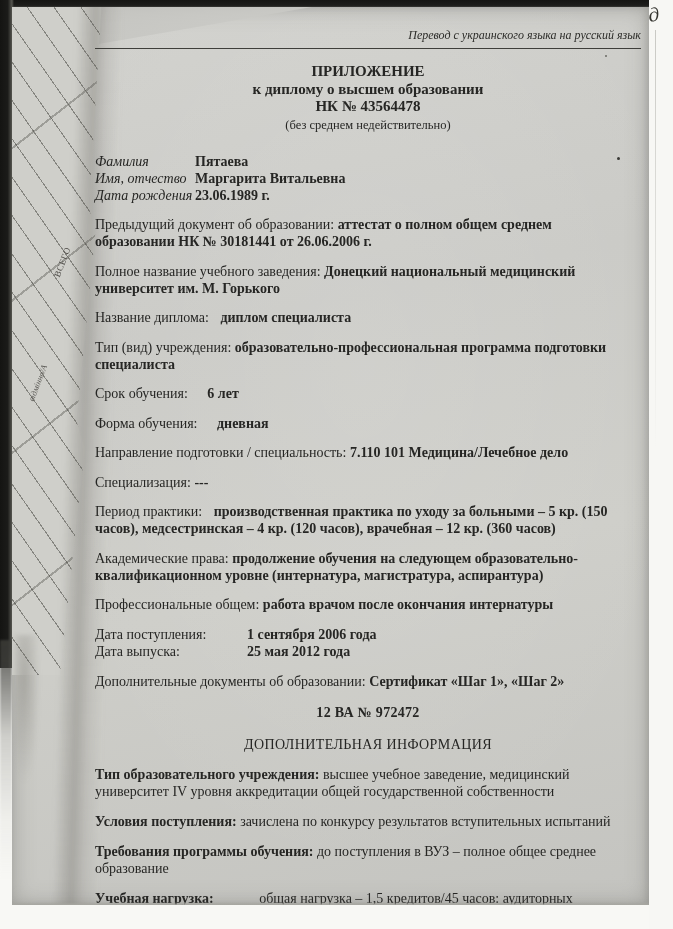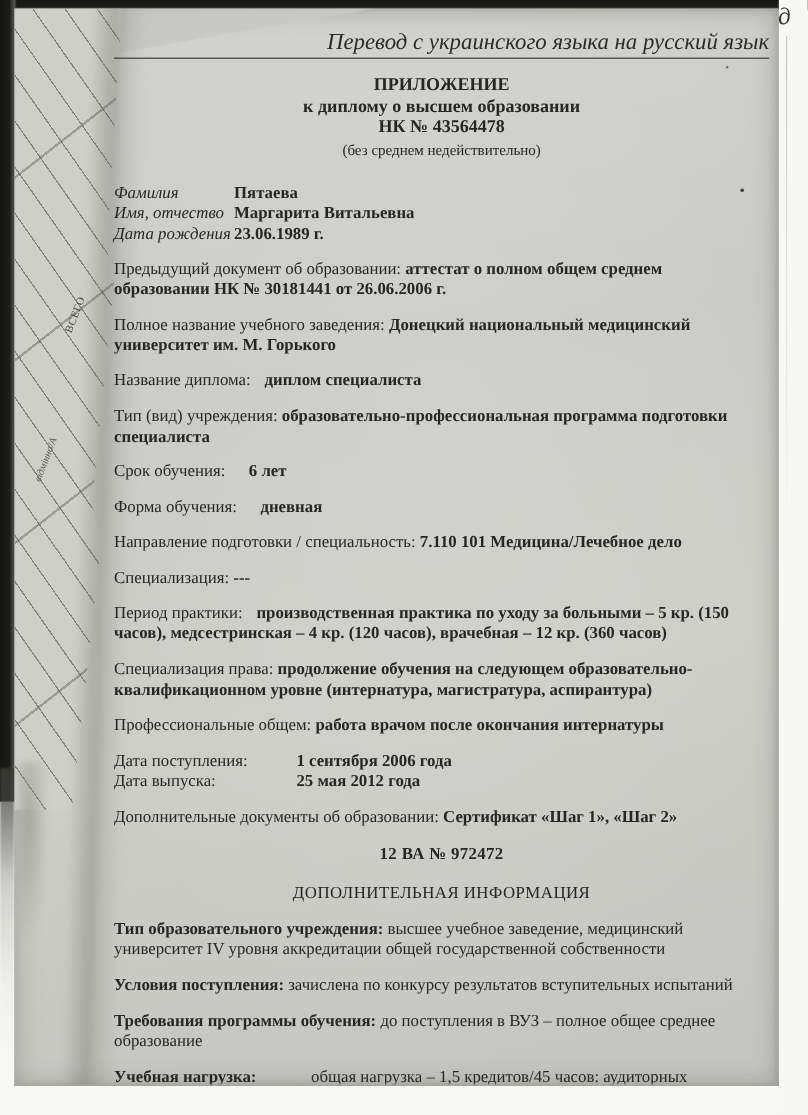--- a/index.html
+++ b/index.html
@@ -96,21 +96,21 @@
     transform:rotate(-10deg);
     font-family:"DejaVu Serif",serif;
   }
 
   
   .doc {
     position:absolute; left:83px; top:20px; width:546px;
     font-size:14px; line-height:17px;
   }
   .note {
-    text-align:right; font-style:italic; font-size:19px;
+    text-align:right; font-style:italic; font-size:12px;
     padding-bottom:4px; border-bottom:1.5px solid #3e3e3a;
     color:#2c2c29;
   }
   .title-block { margin-top:14px; text-align:center; }
   .title-line { font-weight:bold; font-size:15px; line-height:17.5px; }
   .title-note { font-size:12.5px; margin-top:1px; }
 
   .personal { margin-top:19px; }
   .prow { display:flex; }
   .plbl { width:100px; flex:none;font-style:italic; }
@@ -198,21 +198,21 @@
     <p class="fld"><span class="lbl">Срок обучения:</span> <span class="val g2">6 лет</span></p>
 
     <p class="fld"><span class="lbl">Форма обучения:</span> <span class="val g2">дневная</span></p>
 
     <p class="fld"><span class="lbl">Направление подготовки / специальность:</span> <span class="val">7.110 101 Медицина/Лечебное дело</span></p>
 
     <p class="fld"><span class="lbl">Специализация:</span> <span class="val">---</span></p>
 
     <p class="fld"><span class="lbl">Период практики:</span> <span class="val g1">производственная практика по уходу за больными – 5 кр. (150 часов), медсестринская – 4 кр. (120 часов), врачебная – 12 кр. (360 часов)</span></p>
 
-    <p class="fld"><span class="lbl">Специализация права:</span> <span class="val">продолжение обучения на следующем образовательно-квалификационном уровне (интернатура, магистратура, аспирантура)</span></p>
+    <p class="fld"><span class="lbl">Академические права:</span> <span class="val">продолжение обучения на следующем образовательно-квалификационном уровне (интернатура, магистратура, аспирантура)</span></p>
 
     <p class="fld"><span class="lbl">Профессиональные общем:</span> <span class="val">работа врачом после окончания интернатуры</span></p>
 
     <div class="dates">
       <div class="drow">
         <span class="dlbl">Дата поступления:</span>
         <span class="dval">1 сентября 2006 года</span>
       </div>
       <div class="drow">
         <span class="dlbl">Дата выпуска:</span>

